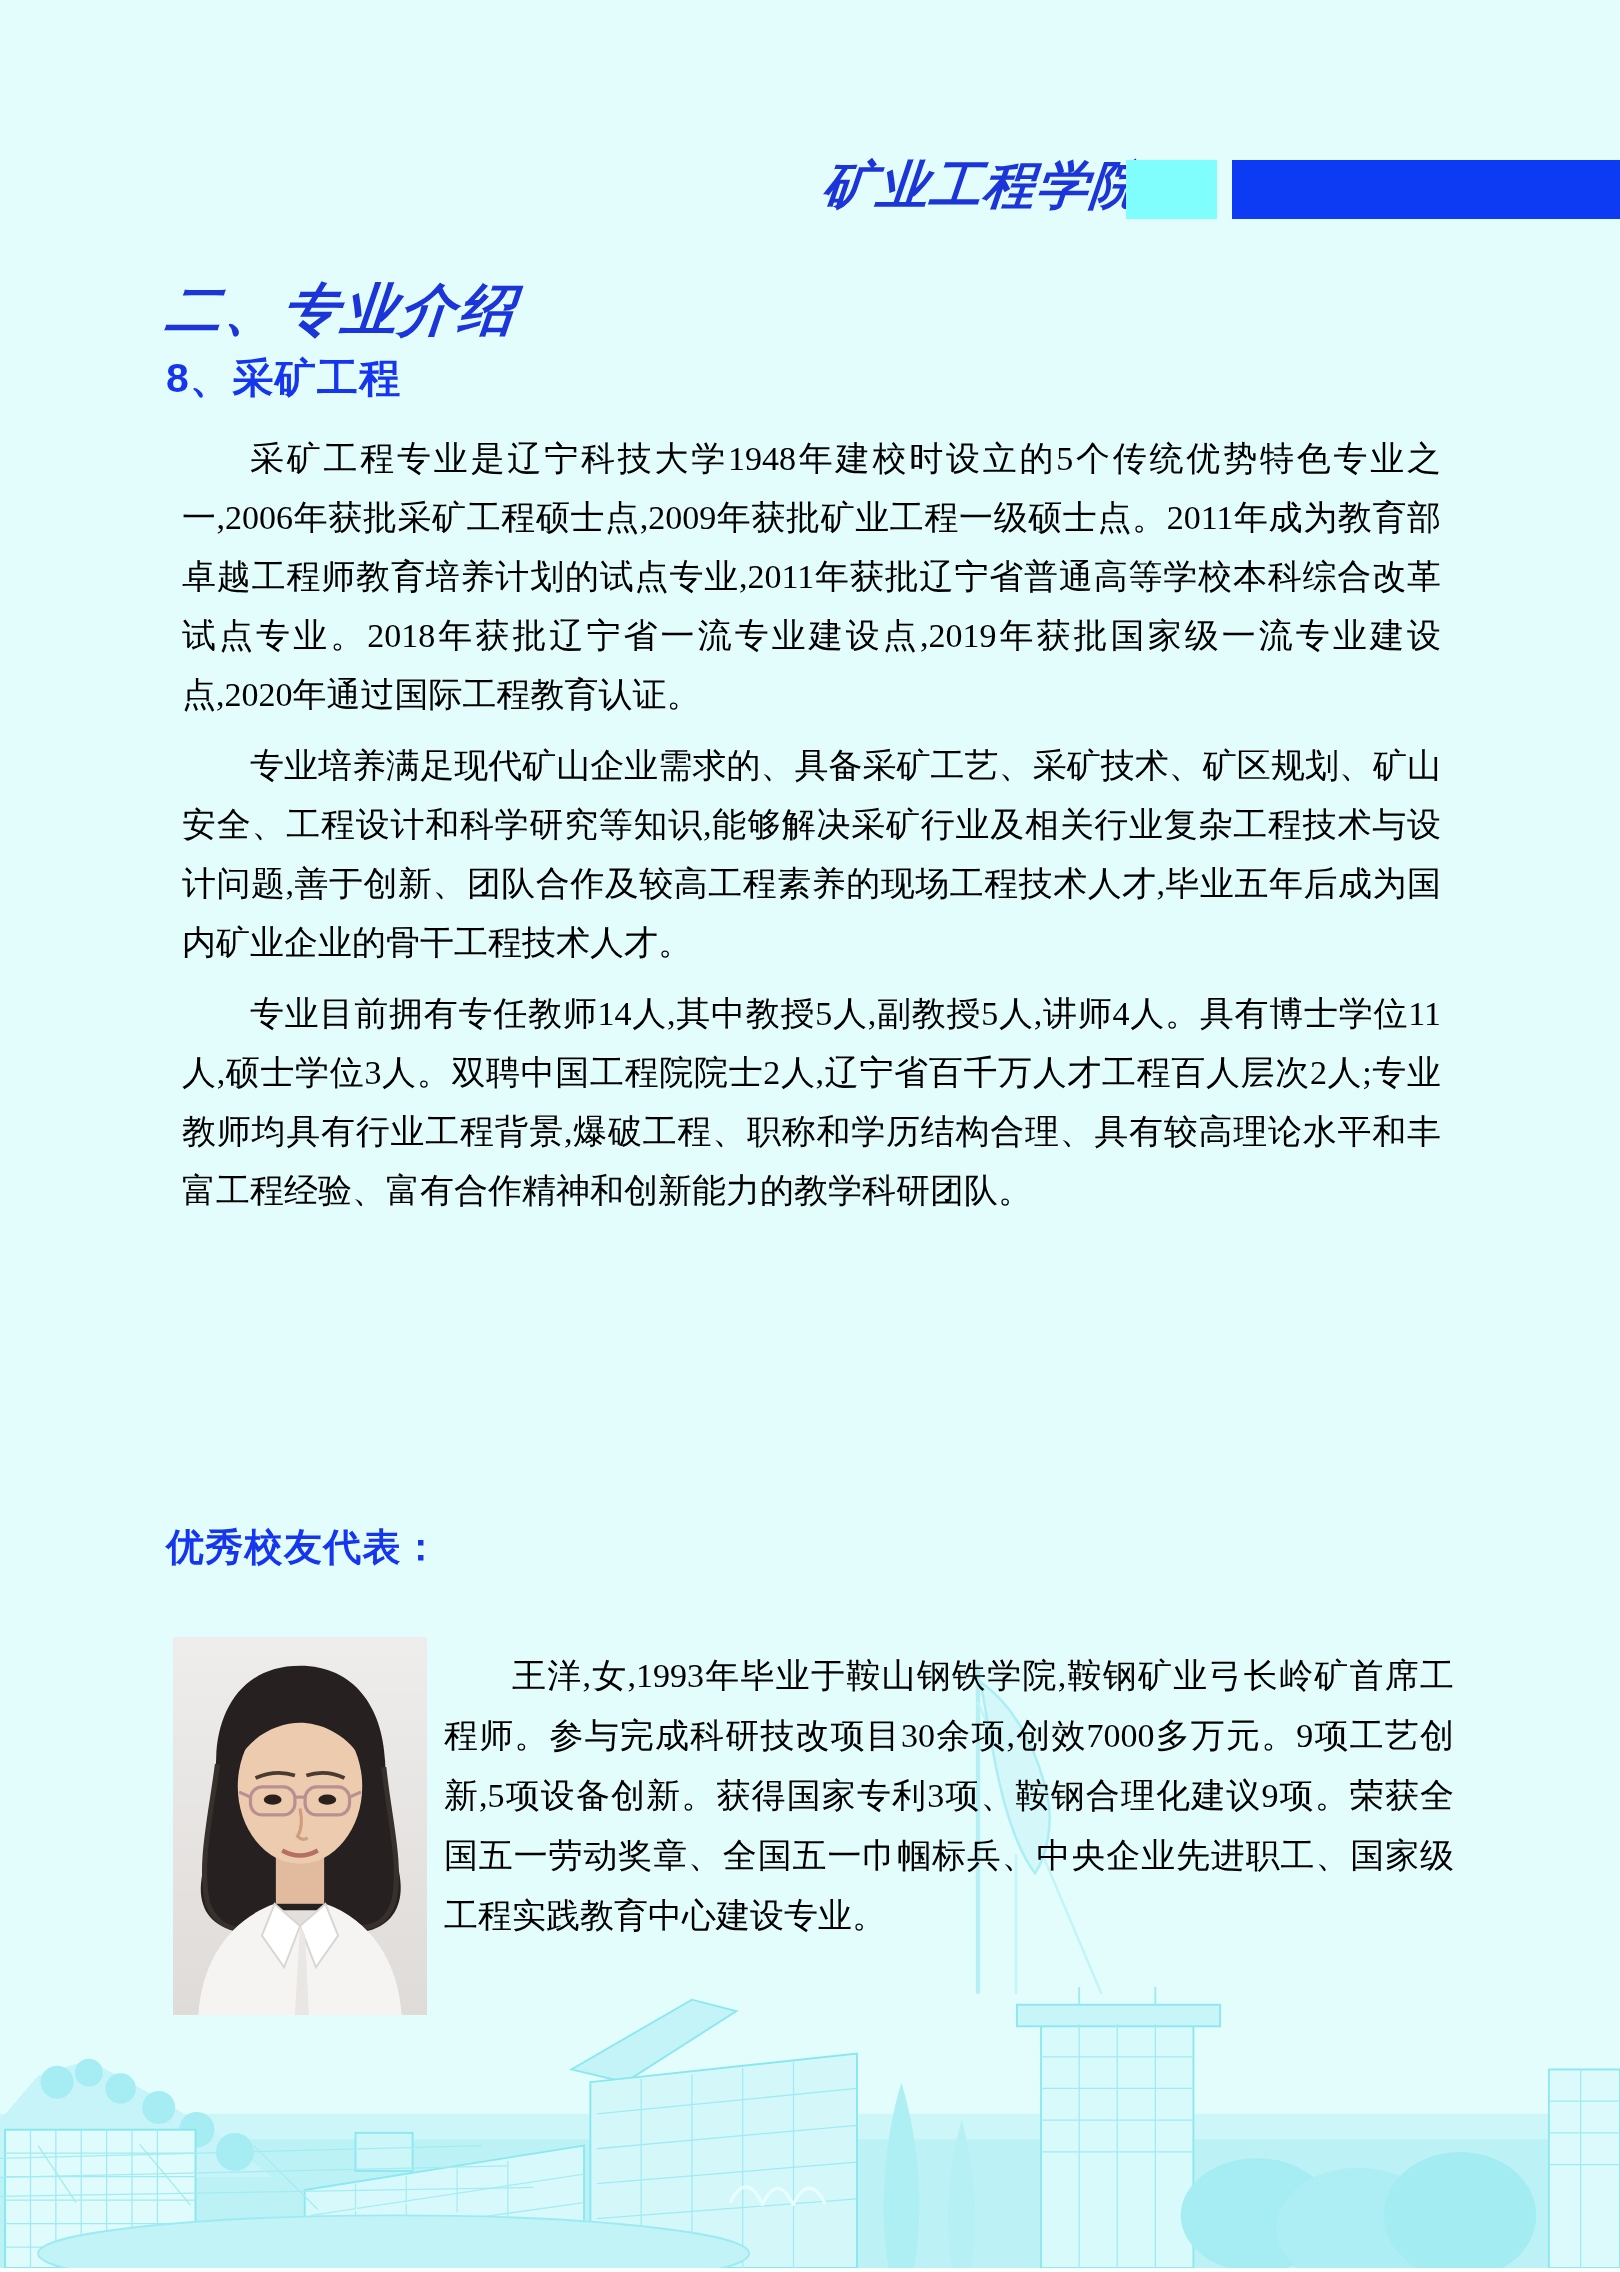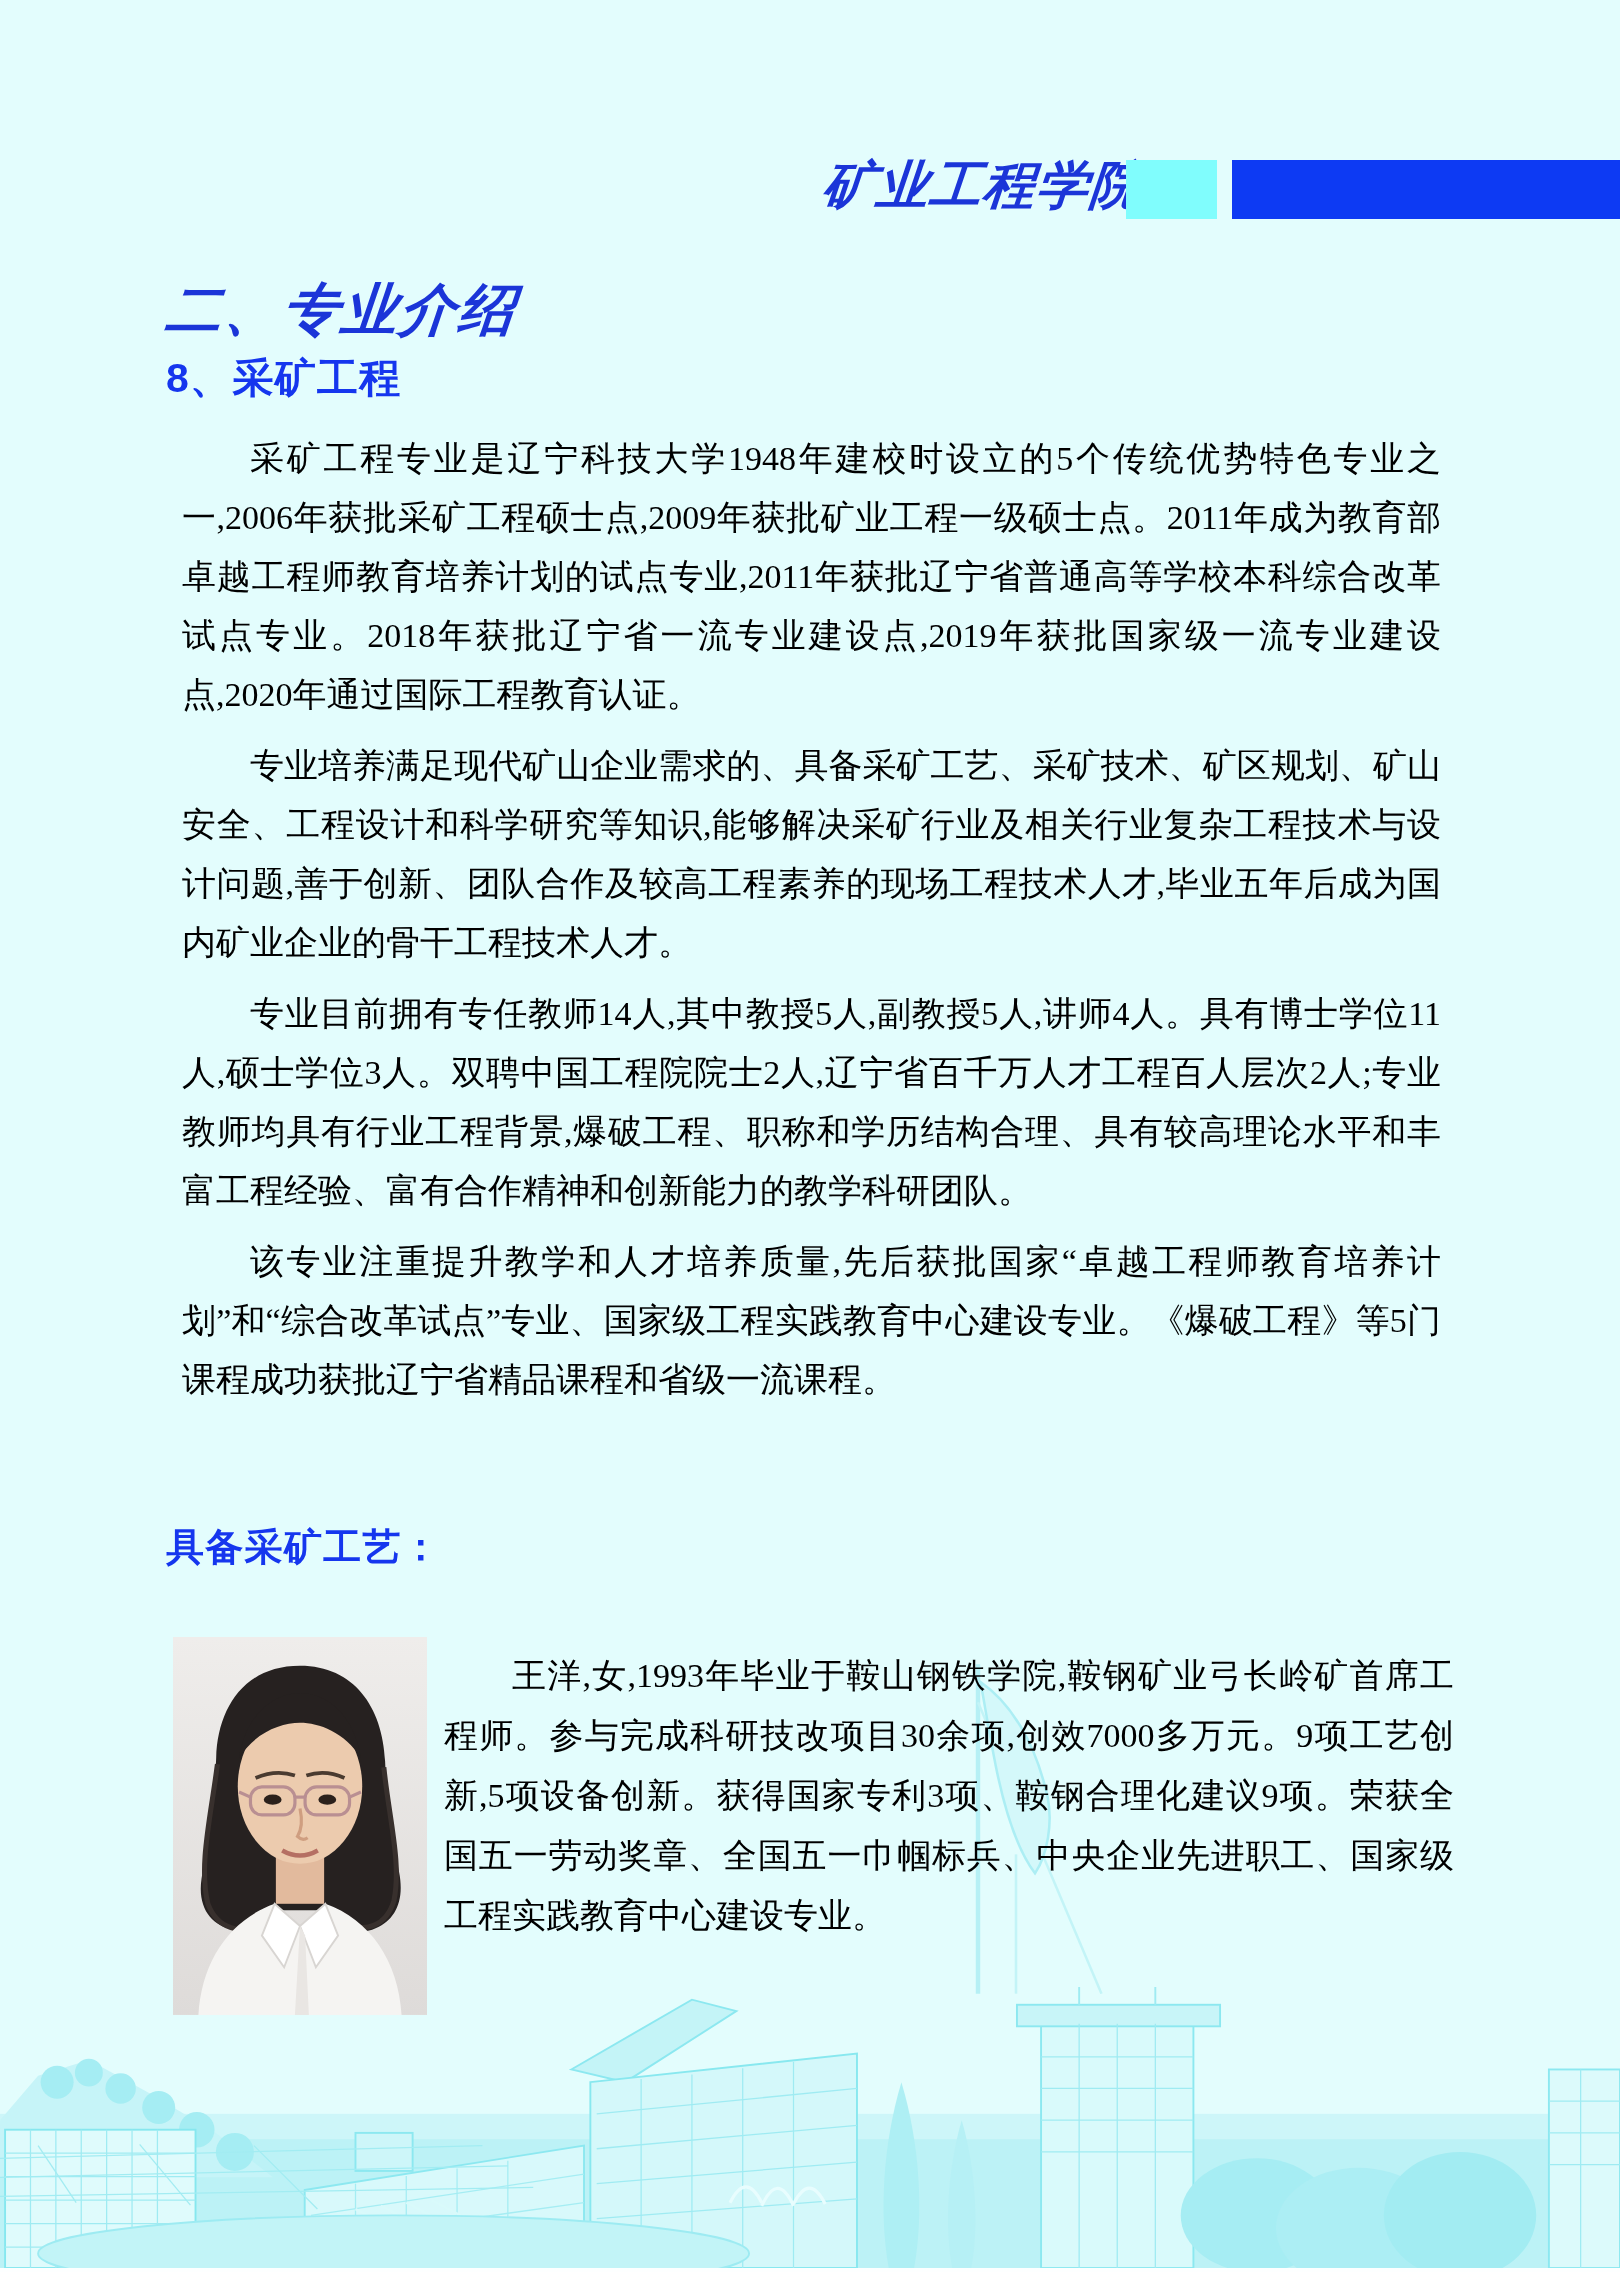--- a/index.html
+++ b/index.html
@@ -199,24 +199,23 @@
     <div class="hdr-cyan"></div>
     <div class="hdr-blue"></div>
 
     <div class="calli-h2">二、专业介绍</div>
     <div class="sub-h">8、采矿工程</div>
 
     <div class="bodytext">
       <p>采矿工程专业是辽宁科技大学1948年建校时设立的5个传统优势特色专业之一,2006年获批采矿工程硕士点,2009年获批矿业工程一级硕士点。2011年成为教育部卓越工程师教育培养计划的试点专业,2011年获批辽宁省普通高等学校本科综合改革试点专业。2018年获批辽宁省一流专业建设点,2019年获批国家级一流专业建设点,2020年通过国际工程教育认证。</p>
       <p>专业培养满足现代矿山企业需求的、具备采矿工艺、采矿技术、矿区规划、矿山安全、工程设计和科学研究等知识,能够解决采矿行业及相关行业复杂工程技术与设计问题,善于创新、团队合作及较高工程素养的现场工程技术人才,毕业五年后成为国内矿业企业的骨干工程技术人才。</p>
       <p>专业目前拥有专任教师14人,其中教授5人,副教授5人,讲师4人。具有博士学位11人,硕士学位3人。双聘中国工程院院士2人,辽宁省百千万人才工程百人层次2人;专业教师均具有行业工程背景,爆破工程、职称和学历结构合理、具有较高理论水平和丰富工程经验、富有合作精神和创新能力的教学科研团队。</p>
-      <p>该专业注重提升教学和人才培养质量,先后获批国家“卓越工程师教育培养计划”和“综合改革试点”专业、国家级工程实践教育中心建设专业。《爆破工程》等5门课程成功获批辽宁省精品课程和省级一流课程。</p>
     </div>
 
-    <div class="alumni-h">具备采矿工艺：</div>
+    <div class="alumni-h">优秀校友代表：</div>
 
     <div class="photo-wrap">
       <svg width="254" height="378" viewBox="0 0 400 595">
         <defs>
           <linearGradient id="pbg" x1="0" y1="0" x2="0" y2="1">
             <stop offset="0" stop-color="#efedeb"></stop>
               <stop offset="1" stop-color="#dedbd9"></stop>
           </linearGradient>
         </defs>
         <rect width="400" height="595" fill="url(#pbg)"></rect>

